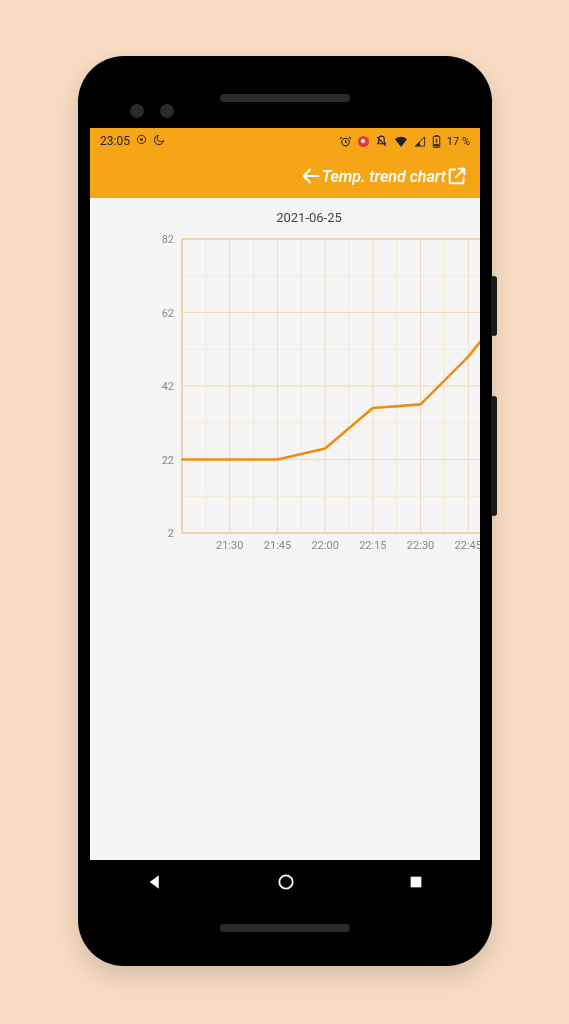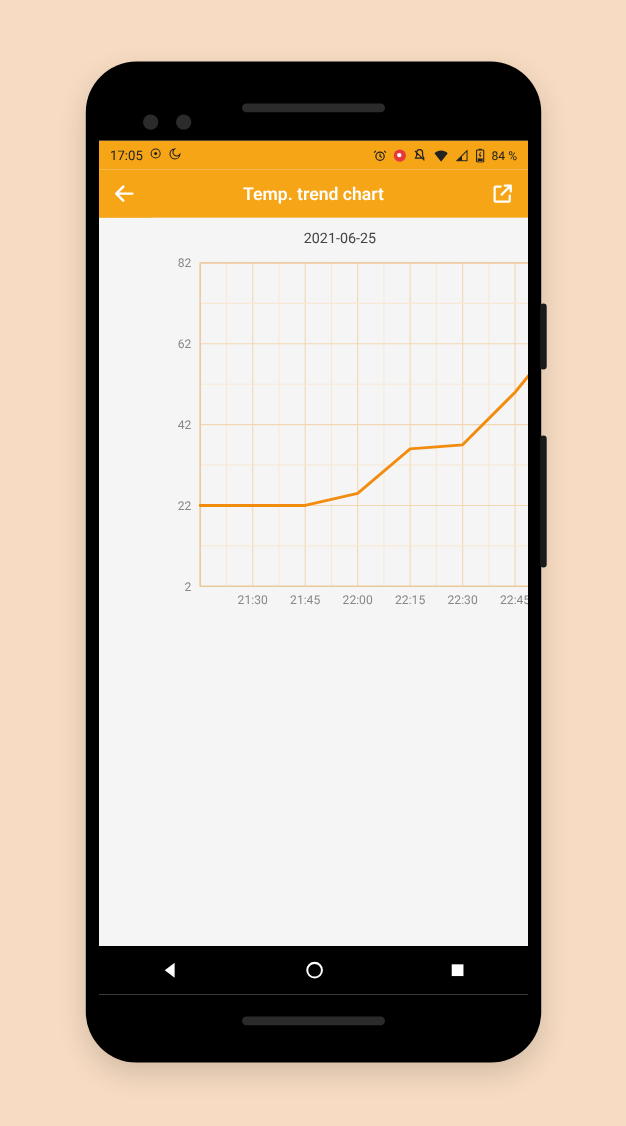--- a/index.html
+++ b/index.html
@@ -107,23 +107,24 @@
   }
   .rec-dot::after { content:''; width:4px; height:4px; border-radius:50%; background:#fff; }
   .battery-text { font-size: 11px; }
 
   
   .app-bar {
     height: 44px;
     background: #f5a516;
     display: flex;
     align-items: center;
-    justify-content: space-between;
+    justify-content: flex-end;
     padding: 0 12px;
     color: #fff;
+    font-style: italic;
   }
   .app-bar .title {
     font-size: 16px;
     font-weight: 600;
   }
   .app-bar svg { display: block; }
 
   
   .content {
     flex: 1;
@@ -163,21 +164,21 @@
   <div class="bezel">
     <div class="earpiece"></div>
     <div class="cam c1"></div>
     <div class="cam c2"></div>
     <div class="chin-speaker"></div>
 
     <div class="screen">
 
       <div class="status-bar">
         <div class="status-left">
-          <span>17:05</span>
+          <span>23:05</span>
           <span>
             <svg width="11" height="11" viewBox="0 0 24 24">
                   <circle cx="12" cy="12" r="9" fill="none" stroke="#222" stroke-width="2"></circle>
                   <circle cx="12" cy="12" r="3" fill="#222"></circle>
                 </svg>
           </span>
           <span>
             <svg width="12" height="12" viewBox="0 0 24 24">
                   <path d="M21 12.8A9 9 0 1111.2 3a7 7 0 109.8 9.8z" fill="none" stroke="#222" stroke-width="2"></path>
                 </svg>
@@ -208,21 +209,21 @@
                 </svg>
           </span>
           <span>
             <svg width="9" height="13" viewBox="0 0 12 20">
                   <rect x="1" y="2" width="10" height="17" rx="1" fill="none" stroke="#222" stroke-width="1.5"></rect>
                   <rect x="4" y="0" width="4" height="2" fill="#222"></rect>
                   <rect x="2.5" y="14" width="7" height="3.5" fill="#222"></rect>
                   <path d="M6 5l-2 5h2l-1 4 3-5H6l1-4z" fill="#222"></path>
                 </svg>
           </span>
-          <span class="battery-text">84 %</span>
+          <span class="battery-text">17 %</span>
         </div>
       </div>
 
       <div class="app-bar">
         <span>
           <svg width="22" height="22" viewBox="0 0 24 24">
                 <path d="M20 12H5m6-7l-7 7 7 7" fill="none" stroke="#fff" stroke-width="2.4" stroke-linecap="round" stroke-linejoin="round"></path>
               </svg>
         </span>
         <span class="title">Temp. trend chart</span>

